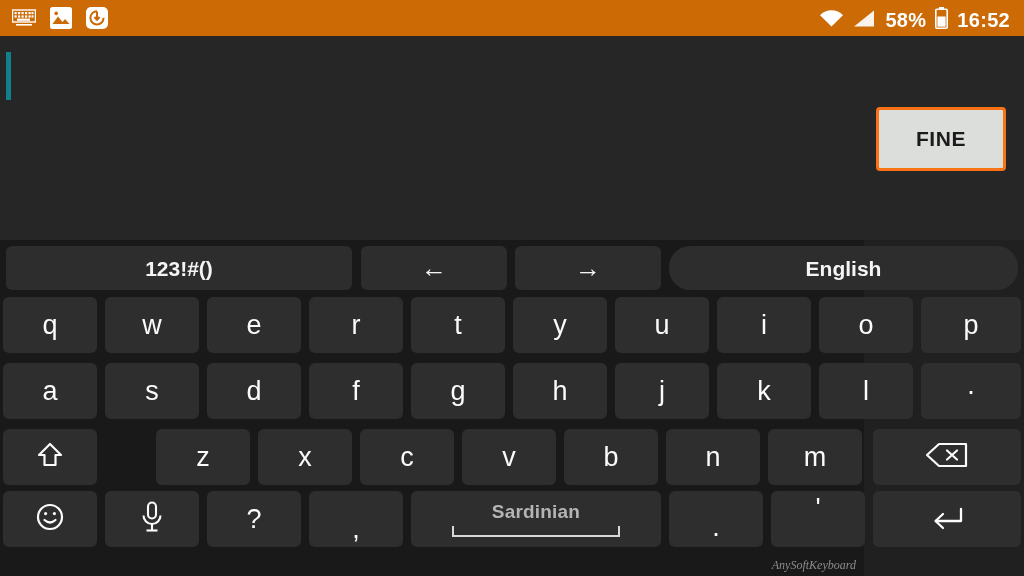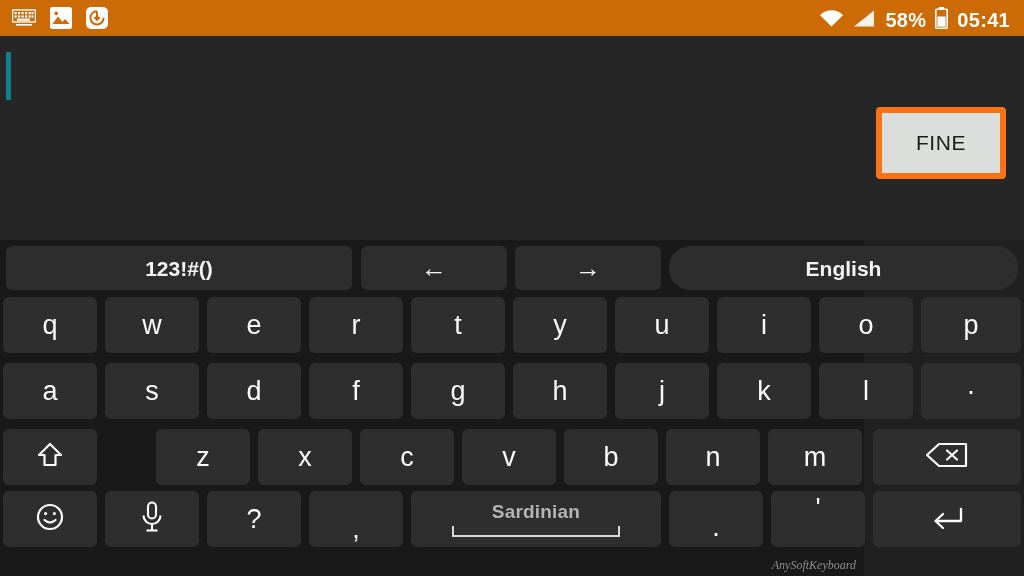--- a/index.html
+++ b/index.html
@@ -28,23 +28,23 @@
   
   #editor{
     position:absolute; left:0; top:36px; width:1024px; height:204px;
     background:#262626;
   }
   #caret{
     position:absolute; left:6px; top:16px; width:5px; height:48px;
     background:#12808c;
   }
   #fine-btn{
-    position:absolute; right:18px; top:71px; width:130px; height:72px;
-    background:#dcdedc; border:6px solid #f97316; border-radius:4px;
-    color:#1b1b1b; font-size:21px; font-weight:400; letter-spacing:.6px;
+    position:absolute; right:18px; top:71px; width:130px; height:64px;
+    background:#dcdedc; border:3px solid #f97316; border-radius:4px;
+    color:#1b1b1b; font-size:21px; font-weight:700; letter-spacing:.6px;
     display:flex; align-items:center; justify-content:center;
     cursor:pointer;
   }
   #underline{
     position:absolute; left:6px; top:222px; width:846px; height:4px;
     background:#1f7f8c;
   }
 
   
   #keyboard{
@@ -146,21 +146,21 @@
         </svg>
       </span>
       <span class="sb-text">58%</span>
       <span class="sb-ico">
         <svg width="13" height="22" viewBox="0 0 13 22">
           <rect x="4" y="0" width="5" height="2.2" fill="#fff"></rect>
           <rect x="0.8" y="2.2" width="11.4" height="19" rx="1" fill="none" stroke="#fff" stroke-width="1.6"></rect>
           <rect x="2.4" y="9.5" width="8.2" height="10.2" fill="#fff"></rect>
         </svg>
       </span>
-      <span class="sb-text">05:41</span>
+      <span class="sb-text">16:52</span>
     </div>
   </div>
 
   <div id="editor">
     <div id="caret"></div>
     <div id="fine-btn">FINE</div>
     <div id="underline"></div>
   </div>
 
   <div id="keyboard">

